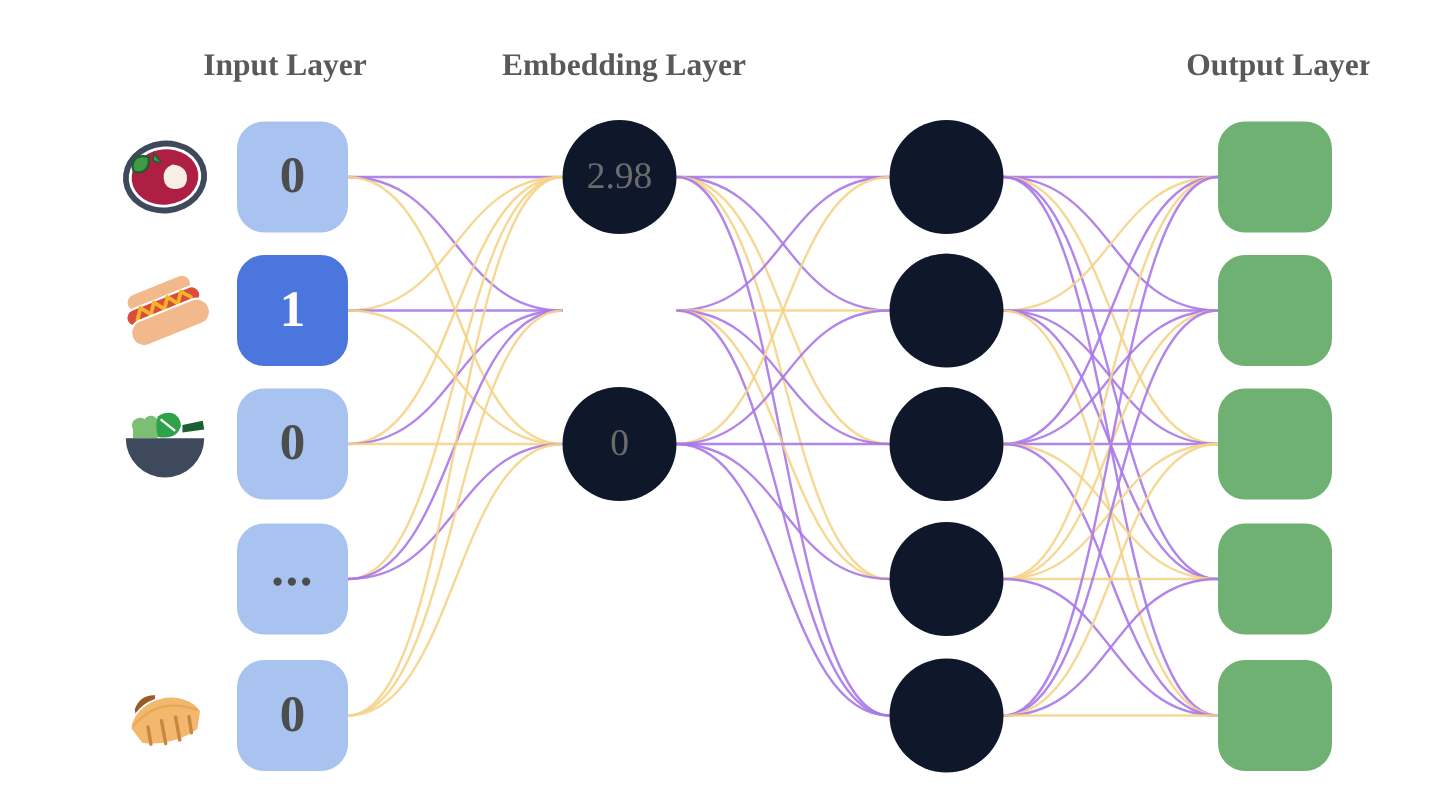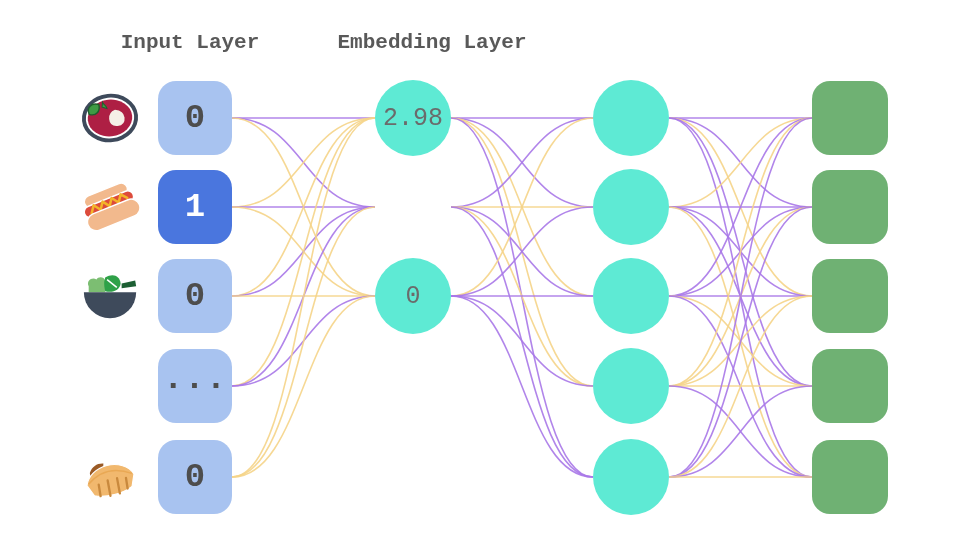--- a/index.html
+++ b/index.html
@@ -1,36 +1,36 @@
 <!DOCTYPE html>
 <html><head>
 <meta charset="utf-8">
 <style>
   html,body{margin:0;padding:0;background:#fff;}
   .canvas{
     position:relative;width:913px;height:540px;background:#fff;overflow:hidden;
-    font-family:Liberation Mono, monospace;
+    font-family:Liberation Serif, serif;
   }
   #edges{position:absolute;left:0;top:0;width:960px;height:540px;}
   .layer-header{
     position:absolute;top:31px;transform:translateX(-50%);
     font-size:21px;font-weight:bold;color:#595959;white-space:nowrap;
   }
   .in-box{
     position:absolute;left:158px;width:74px;height:74px;border-radius:18px;
     background:#A8C3F0;display:flex;align-items:center;justify-content:center;
     font-size:34px;font-weight:bold;color:#4D4D4D;
   }
   .in-box.active{background:#4A76DE;color:#FFFFFF;}
   .in-box .dots{letter-spacing:1px;line-height:0.4;padding-bottom:12px;}
   .emoji{position:absolute;left:79px;width:62px;height:62px;}
   .emoji svg{width:100%;height:100%;display:block;}
   .emb-node,.hid-node{
     position:absolute;width:76px;height:76px;border-radius:50%;
-    background:#5eead4;display:flex;align-items:center;justify-content:center;
+    background:#0f172a;display:flex;align-items:center;justify-content:center;
     font-size:25px;color:#6B6B6B;
   }
   .emb-node{left:375px;}
   .hid-node{left:593px;}
   .out-box{
     position:absolute;left:812px;width:76px;height:74px;border-radius:18px;
     background:#6FB173;
   }
 </style>
 </head>
@@ -90,21 +90,22 @@
       <path d="M669,386 C740.5,386 740.5,386 812,386" fill="none" stroke="#F5D488" stroke-width="1.6" opacity="0.9"></path>
       <path d="M669,386 C740.5,386 740.5,477 812,477" fill="none" stroke="#A878E8" stroke-width="1.6" opacity="0.9"></path>
       <path d="M669,477 C740.5,477 740.5,118 812,118" fill="none" stroke="#A878E8" stroke-width="1.6" opacity="0.9"></path>
       <path d="M669,477 C740.5,477 740.5,207 812,207" fill="none" stroke="#A878E8" stroke-width="1.6" opacity="0.9"></path>
       <path d="M669,477 C740.5,477 740.5,296 812,296" fill="none" stroke="#F5D488" stroke-width="1.6" opacity="0.9"></path>
       <path d="M669,477 C740.5,477 740.5,386 812,386" fill="none" stroke="#A878E8" stroke-width="1.6" opacity="0.9"></path>
       <path d="M669,477 C740.5,477 740.5,477 812,477" fill="none" stroke="#F5D488" stroke-width="1.6" opacity="0.9"></path>
     </svg>
 
   <div class="layer-header" style="left:190px">Input Layer</div>
-  <div class="layer-header" style="left:432px">Embedding Layer</div>
+  <div class="layer-header" style="left:416px">Embedding Layer</div>
+  <div class="layer-header" style="left:853px">Output Layer</div>
 
   <div class="emoji" style="top:87px">
     <svg viewBox="0 0 64 64">
       <g transform="rotate(-6 32 32)">
         <ellipse cx="32" cy="32" rx="29" ry="25" fill="#3E4A5B"></ellipse>
         <ellipse cx="32" cy="32" rx="25" ry="21" fill="#FFFFFF"></ellipse>
         <ellipse cx="32" cy="32" rx="23" ry="19" fill="#AE1F44"></ellipse>
         <path d="M38 24 q9 2 9 9 q0 8 -8 8 q-8 0 -8 -8 q0 -7 7 -9 z" fill="#F5EFE6"></path>
         <path d="M22 17 c-8 -3 -13 2 -11 9 c7 3 12 -2 11 -9 z" fill="#3E9B44" stroke="#1E5E2C" stroke-width="1.5"></path>
         <path d="M26 15 c1 3 4 4 4 7 l-5 -2 z" fill="#3E9B44" stroke="#1E5E2C" stroke-width="1"></path>

